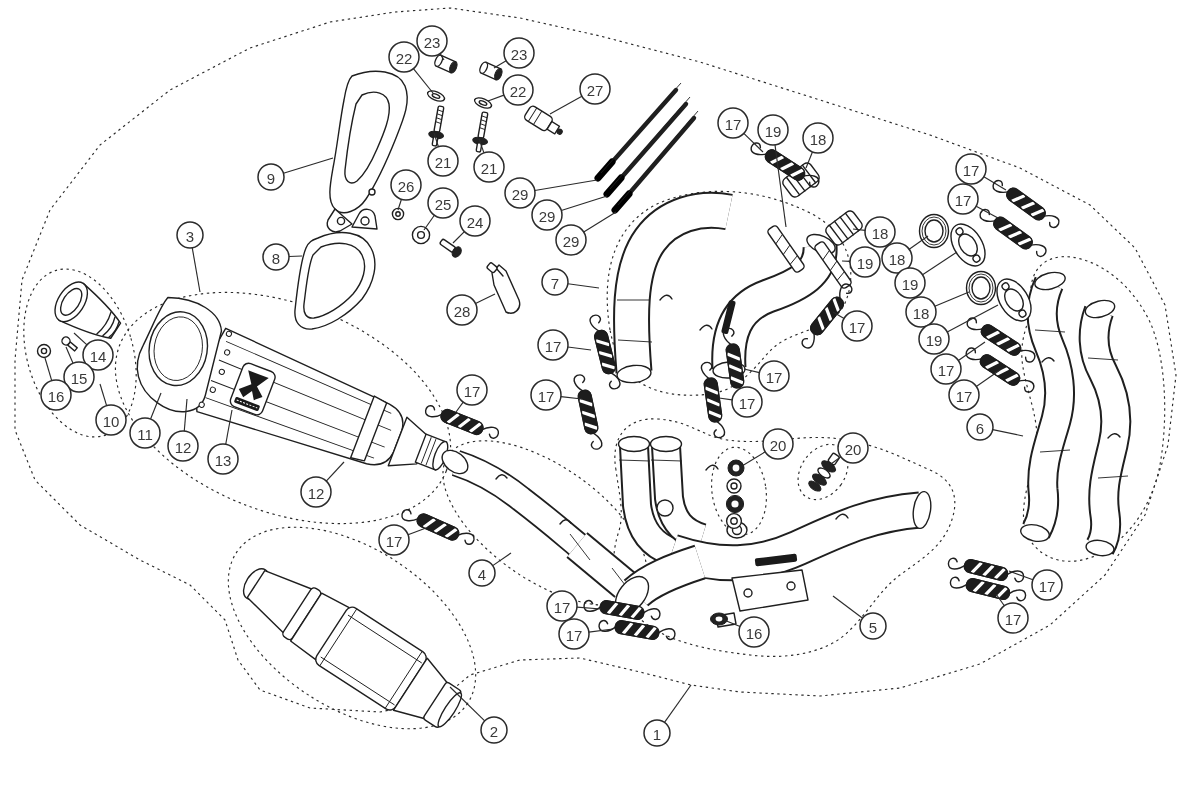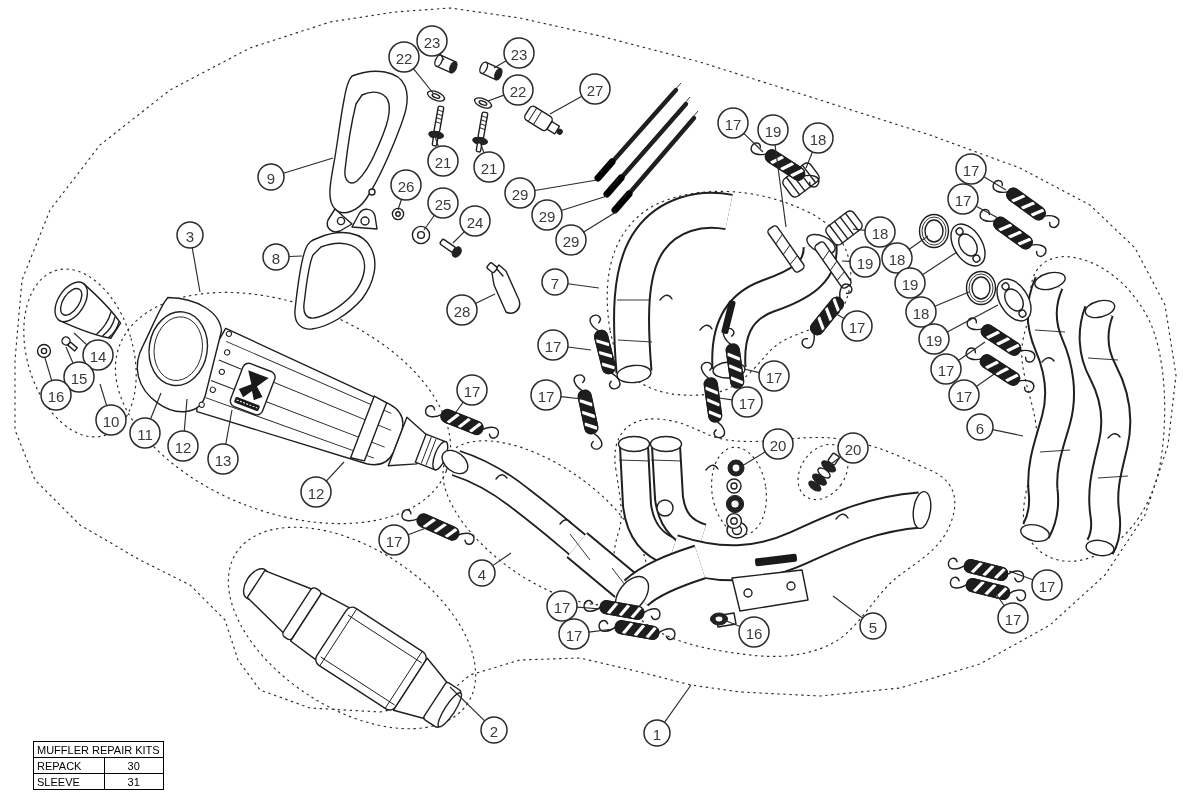--- a/index.html
+++ b/index.html
@@ -603,28 +603,13 @@
           <text x="547" y="216" class="callout-num">29</text>
         </g>
         <g>
           <line x1="583.7358490566038" y1="232.0754716981132" x2="616" y2="212" class="leader"></line>
           <circle cx="571" cy="240" r="15" class="callout-circle"></circle>
           <text x="571" y="241" class="callout-num">29</text>
         </g>
       </g>
 </svg>
 
-<table id="kit-table">
-  <tbody>
-        <tr>
-    <th colspan="2">MUFFLER REPAIR KITS</th>
-  </tr>
-  <tr>
-    <td>REPACK</td>
-    <td class="val">30</td>
-  </tr>
-  <tr>
-    <td>SLEEVE</td>
-    <td class="val">31</td>
-  </tr>
-</tbody>
-    </table>
 </div>
 
 </body></html>

